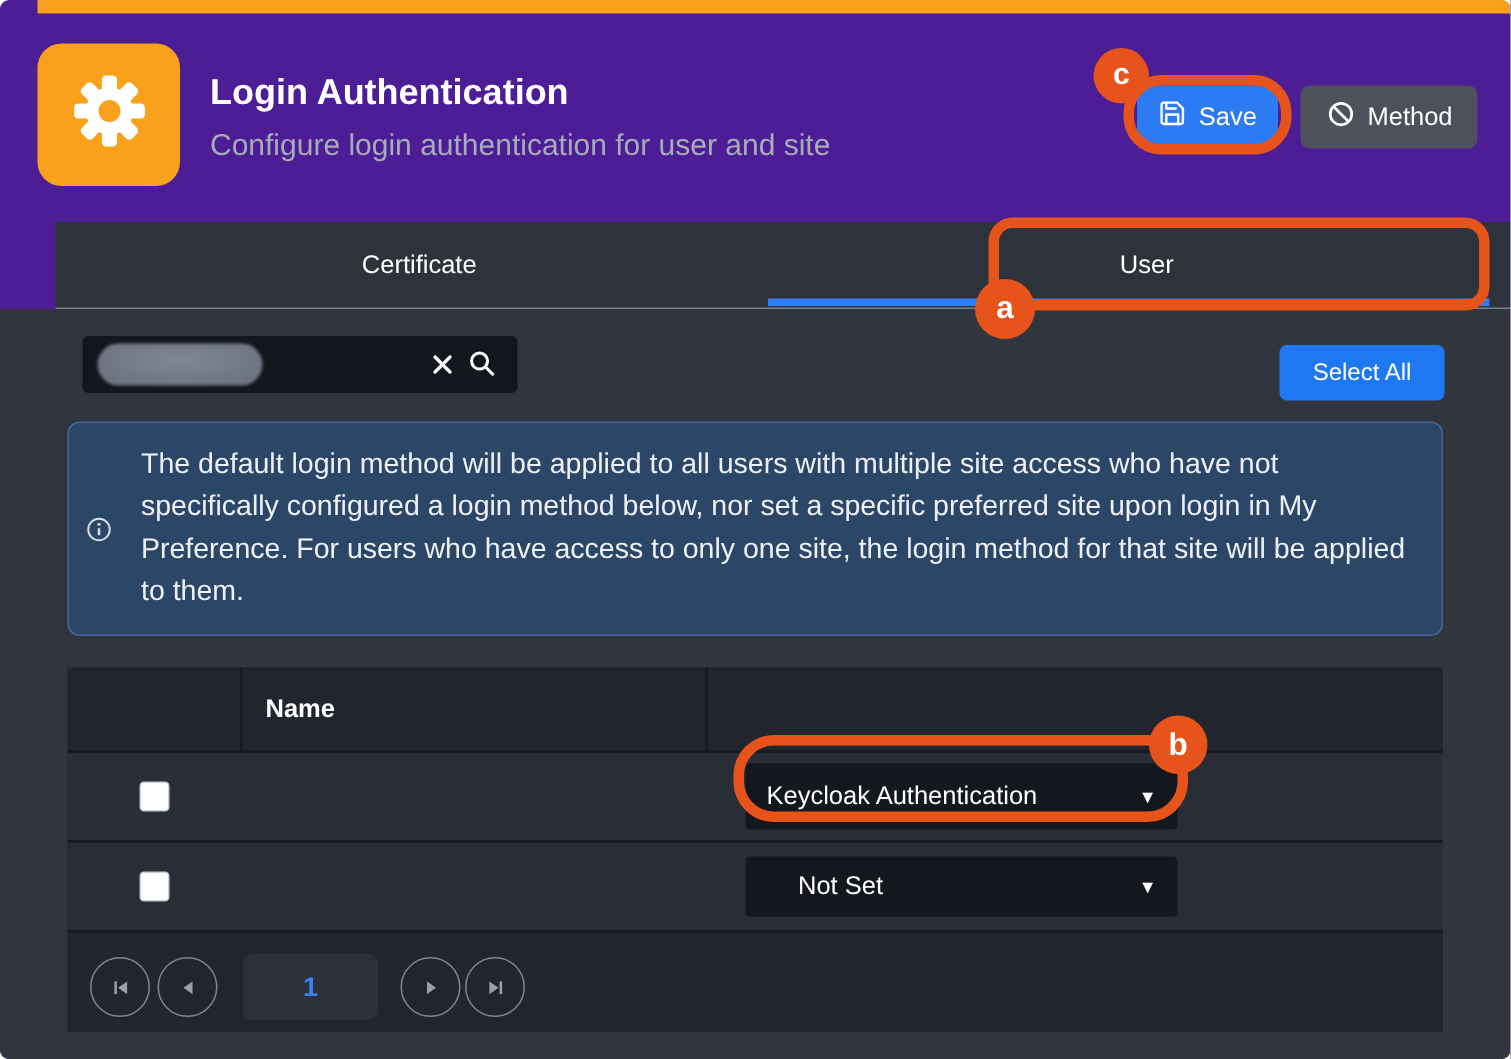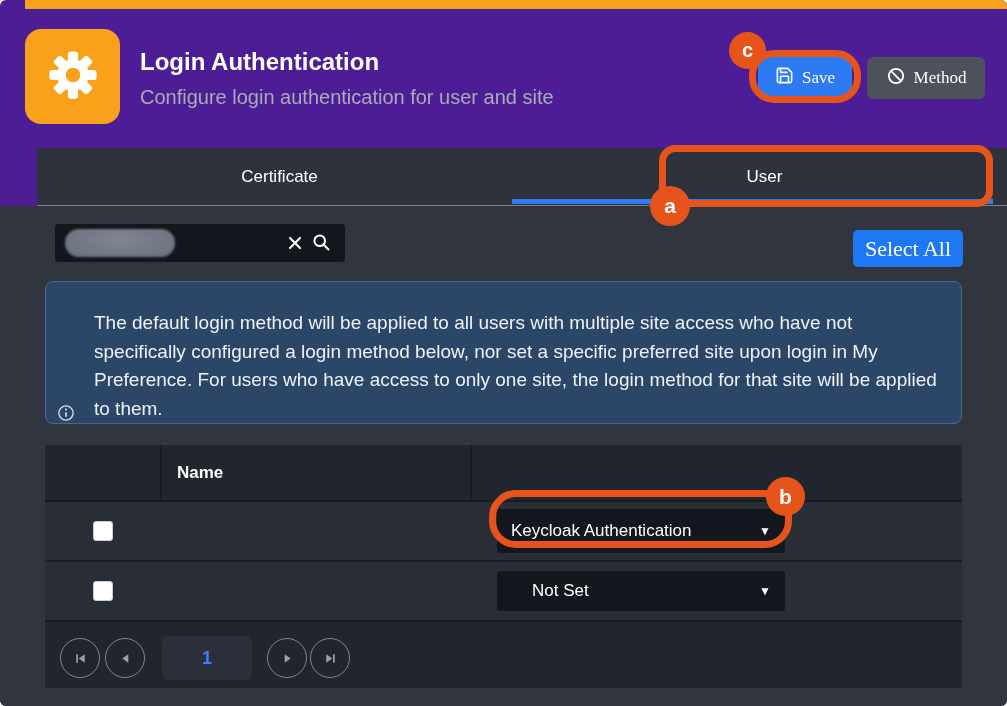--- a/index.html
+++ b/index.html
@@ -7,45 +7,45 @@
   .page { position:relative; width:1007px; height:706px; background:#ffffff; overflow:hidden; }
   .panel { position:absolute; inset:0; background:#4c1d95; border-radius:6px; overflow:hidden; }
   .top-strip { position:absolute; left:25px; right:0; top:0; height:9px; background:#f7a11c; }
 
   
   .gear-tile { position:absolute; left:25px; top:29px; width:95px; height:95px; border-radius:16px;
     background:#f9a11b; display:flex; align-items:center; justify-content:center; }
   .hdr-title { position:absolute; left:140px; top:48px; font-size:24px; font-weight:bold; color:#ffffff; }
   .hdr-sub { position:absolute; left:140px; top:86px; font-size:20px; color:#a7adb8; }
   .btn { display:flex; align-items:center; justify-content:center; gap:8px; border:none; cursor:pointer;
-    color:#ffffff; font-size:17px; font-family:Liberation Serif, serif; border-radius:6px; }
+    color:#ffffff; font-size:17px; font-family:Liberation Sans, sans-serif; border-radius:6px; }
   .btn-save { position:absolute; left:758px; top:57px; width:94px; height:42px; background:#2d7bf2; }
   .btn-cancel { position:absolute; left:867px; top:57px; width:118px; height:42px; background:#4c515b; }
 
   
   .tabbar { position:absolute; left:37px; right:0; top:148px; height:58px; background:#2e323b;
     display:flex; border-bottom:1px solid #7c828c; }
   .tab { flex:1; display:flex; align-items:center; justify-content:center; font-size:17px; font-weight:normal;
     color:#ffffff; position:relative; cursor:pointer; }
   .tab .underline { position:absolute; left:-10px; right:14px; bottom:1px; height:5px; background:#2e7df6; }
 
   
   .content { position:absolute; left:0; right:0; top:206px; bottom:0; background:#31353e; }
 
   .search-box { position:absolute; left:55px; top:18px; width:290px; height:38px; background:#13161d;
     border-radius:4px; display:flex; align-items:center; }
   .search-pill { position:absolute; left:10px; top:5px; width:110px; height:28px; border-radius:14px;
     background:radial-gradient(ellipse at 50% 40%, #808692 0%, #6d7380 80%); filter:blur(1px); }
   .search-clear { position:absolute; right:40px; top:9px; width:20px; height:20px; cursor:pointer; }
   .search-mag { position:absolute; right:12px; top:8px; width:22px; height:22px; cursor:pointer; }
   .btn-selectall { position:absolute; left:853px; top:24px; width:110px; height:37px; background:#1f78f3;
-    border-radius:5px; font-size:22px; }
+    border-radius:5px; font-size:16px; }
 
   .info-box { position:absolute; left:45px; top:75px; width:917px; height:143px; background:#2b4666;
-    border:1px solid #45689b; border-radius:8px; display:flex; align-items:flex-end; }
+    border:1px solid #45689b; border-radius:8px; display:flex; align-items:center; }
   .info-icn { flex:0 0 auto; margin-left:10px; width:20px; height:20px; }
   .info-text { flex:1; padding:0 16px 0 18px; font-size:19px; line-height:28.5px; color:#eef2f8; }
 
   
   .table { position:absolute; left:45px; top:239px; width:917px; background:#292d36; }
   .thead { display:flex; height:55px; background:#21252e; }
   .th { display:flex; align-items:center; padding-left:15px; font-size:17px; font-weight:bold; color:#ffffff; }
   .th + .th { border-left:2px solid #171b22; }
   .col0 { width:115px; } .col1 { width:310px; } .col2 { width:470px; } .col3 { flex:1; }
   .trow { display:flex; align-items:center; height:60px; background:#292d36; border-top:2px solid #171b22; }

